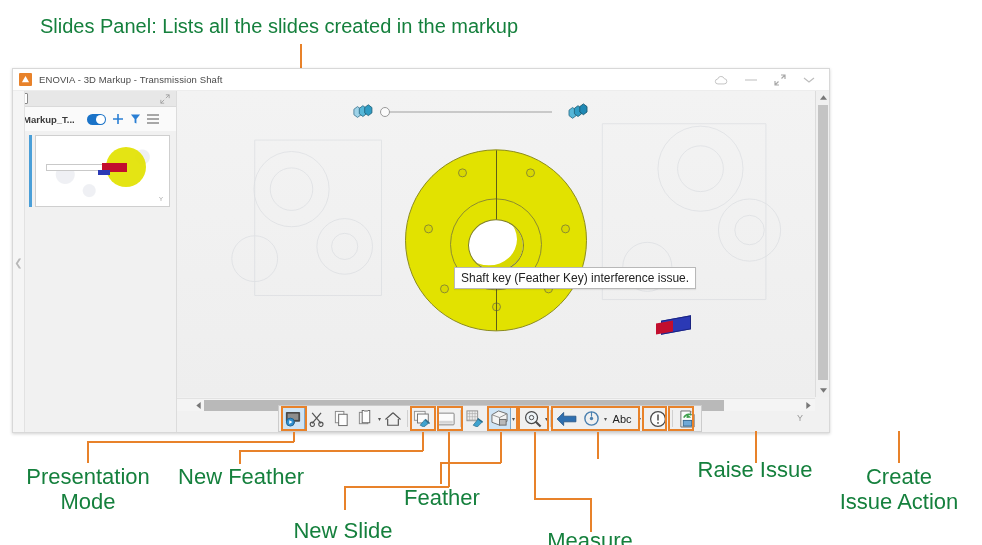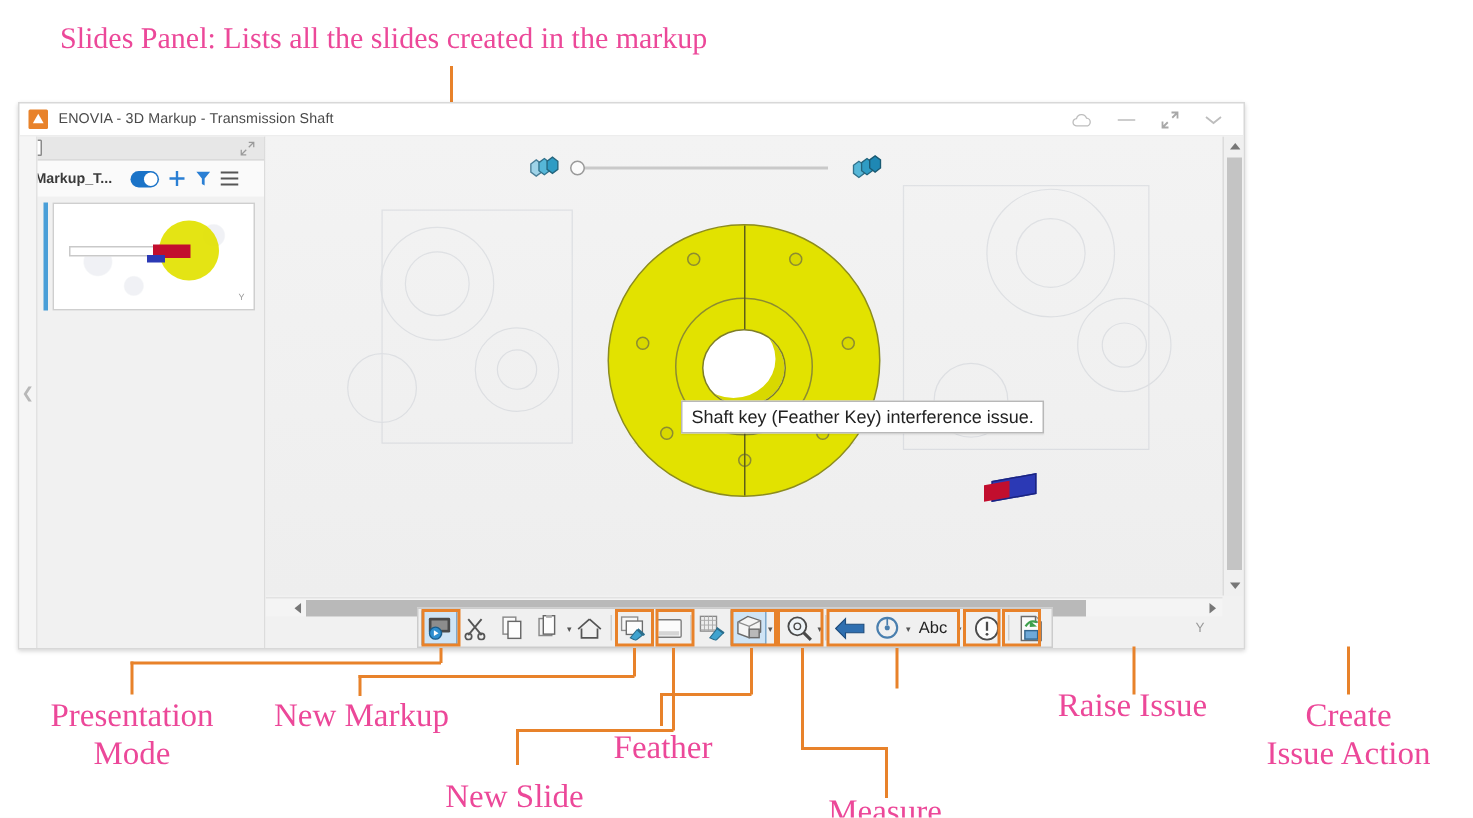--- a/index.html
+++ b/index.html
@@ -9,22 +9,22 @@
     width: 982px; height: 545px;
     overflow: hidden;
     background: #ffffff;
     font-family: "Liberation Sans", sans-serif;
   }
   #root { position: relative; width: 982px; height: 545px; background:#fff; }
 
   
   .callout {
     position: absolute;
-    color: #ec4899;
-    font-family: Liberation Serif, serif;
+    color: #15803d;
+    font-family: Liberation Sans, sans-serif;
     font-weight: 400;
     line-height: 1.15;
     white-space: pre;
   }
   .callout.top { font-size: 20px; left: 40px; top: 15px; }
   .callout.bot { font-size: 22px; text-align: center; }
 
   
   .leader { position: absolute; background: #e8822a; }
   .leader.v { width: 2px; }
@@ -641,21 +641,21 @@
   <div class="leader v" style="left:534px;top:431px;height:68px;"></div>
 
   <div class="leader v" style="left:597px;top:431px;height:28px;"></div>
 
   <div class="leader v" style="left:755px;top:431px;height:32px;"></div>
 
   <div class="leader v" style="left:898px;top:431px;height:32px;"></div>
 
   <div class="callout bot" style="left:14px;  top:464px; width:148px;">Presentation
 Mode</div>
-  <div class="callout bot" style="left:168px; top:464px; width:146px;">New Markup</div>
+  <div class="callout bot" style="left:168px; top:464px; width:146px;">New Feather</div>
   <div class="callout bot" style="left:276px; top:518px; width:134px;">New Slide</div>
   <div class="callout bot" style="left:388px; top:485px; width:108px;">Feather</div>
   <div class="callout bot" style="left:528px; top:528px; width:124px;">Measure</div>
   <div class="callout bot" style="left:690px; top:457px; width:130px;">Raise Issue</div>
   <div class="callout bot" style="left:820px; top:464px; width:158px;">Create
 Issue Action</div>
 
 </div>
 
 </body></html>

